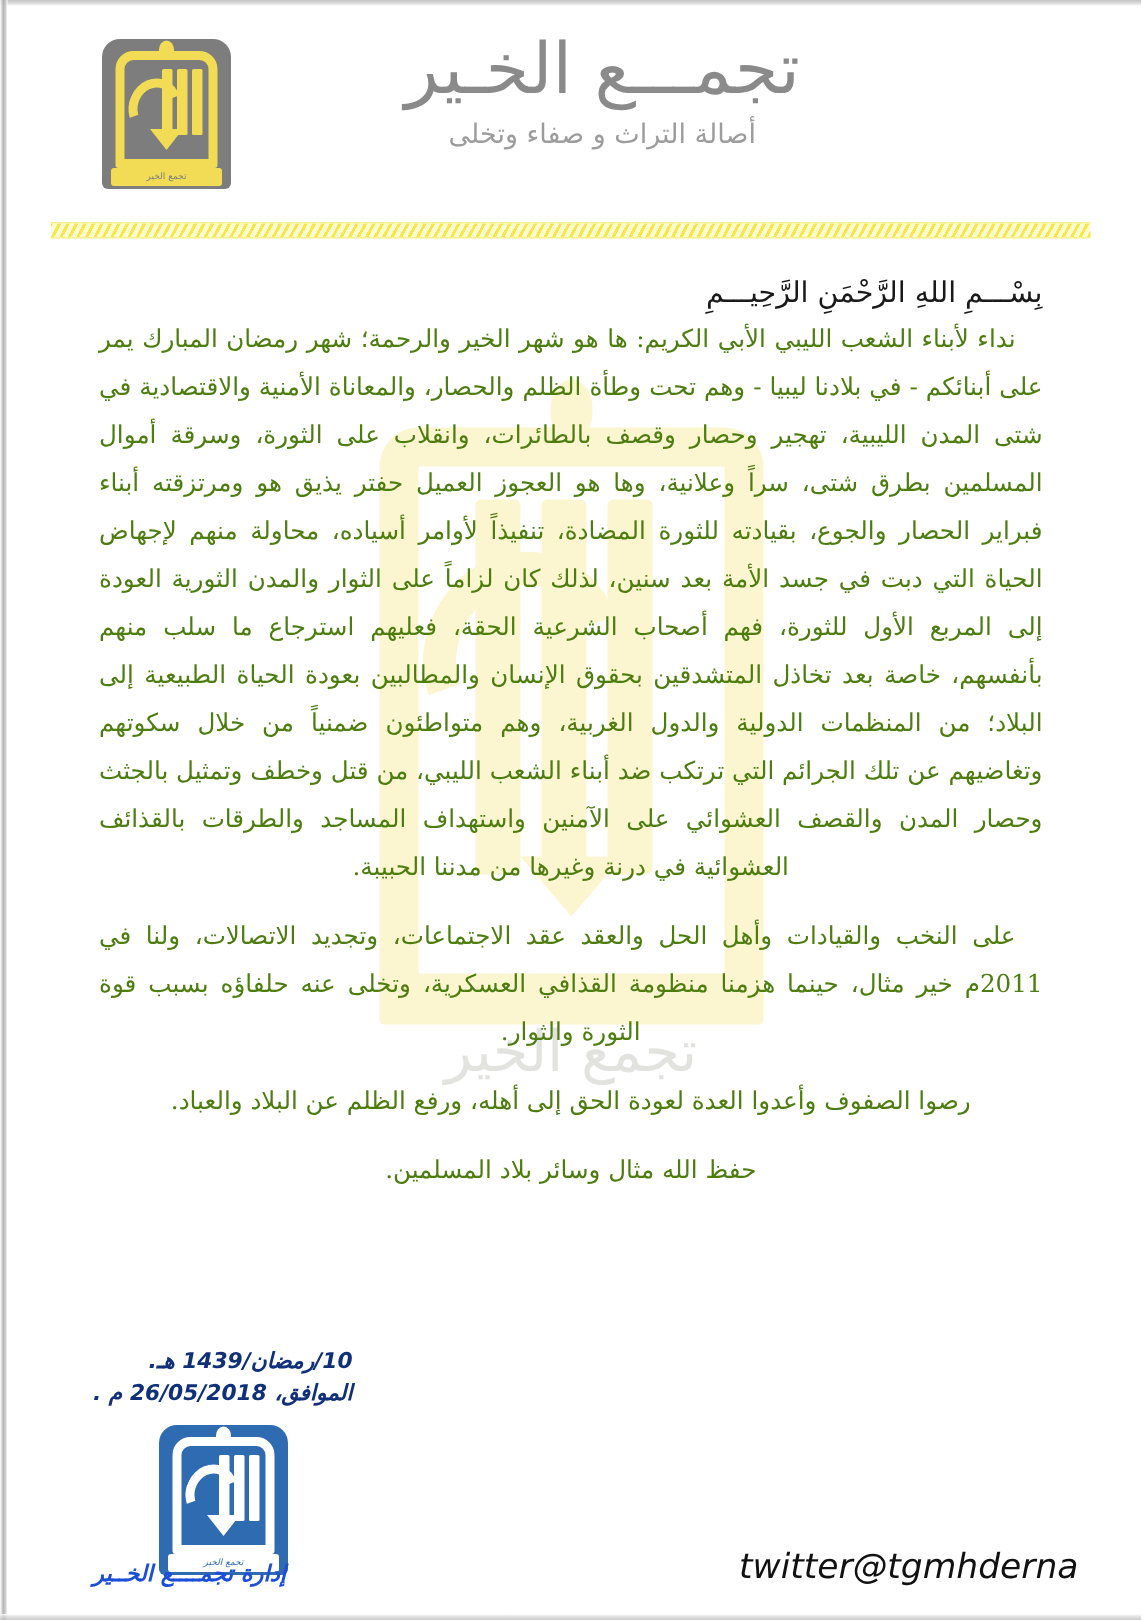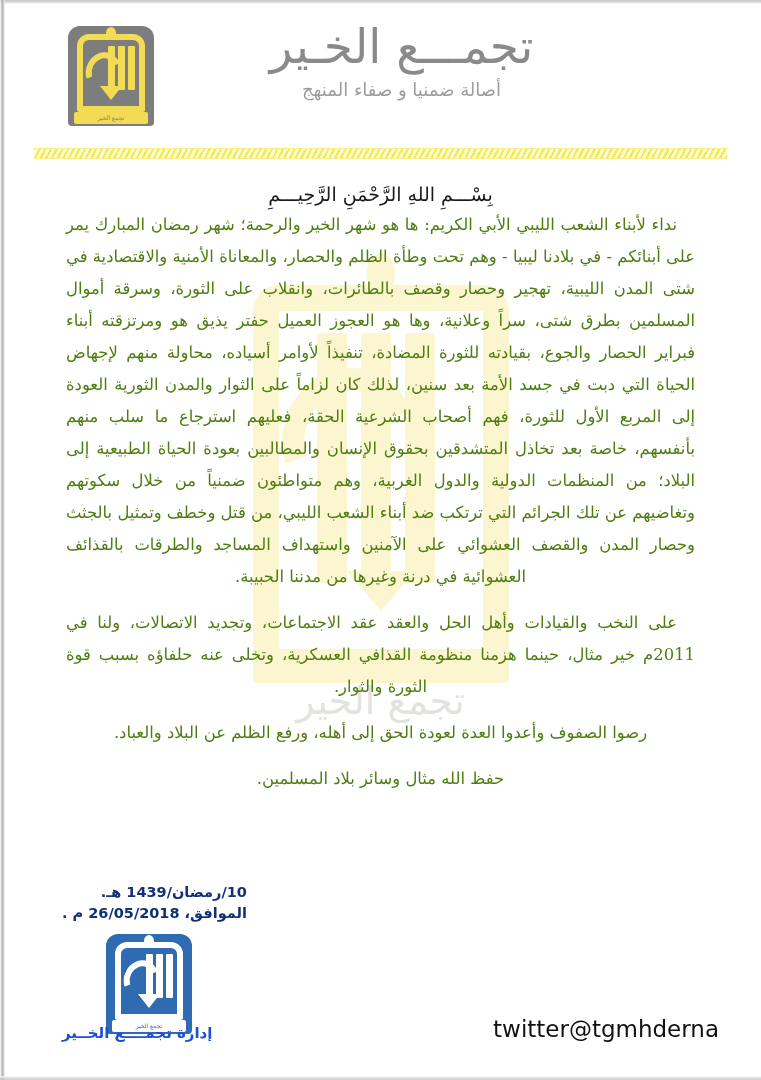--- a/index.html
+++ b/index.html
@@ -259,21 +259,21 @@
   }
 
   
   .body-area {
     position: relative;
     z-index: 2;
     padding: 18px 66px 0 66px;
     direction: rtl;
   }
   .basmala {
-    text-align: center;
+    text-align: right;
     color: #1a1a1a;
     font-size: 19px;
     margin: 6px 0 4px 0;
     letter-spacing: 1px;
     font-family: "DejaVu Serif", "Liberation Serif", serif;
   }
   .salutation {
     text-align: center;
     color: #111111;
     font-size: 17px;
@@ -293,22 +293,23 @@
   p.para.short {
     text-align: center;
     text-indent: 0;
   }
 
   
   .footer {
     position: absolute;
     z-index: 2;
     left: 0; right: 0;
-    bottom: 16px;
+    bottom: 0;
     height: 190px;
+    font-style: italic;
   }
   .date-block {
     position: absolute;
     right: auto;
     left: 62px;
     top: 8px;
     direction: rtl;
     text-align: right;
     color: #11307a;
     font-size: 14.5px;
@@ -376,21 +377,21 @@
         <div class="la-bar lb2"></div>
         <div class="la-bar lb3"></div>
         <div class="la-swirl"></div>
         <div class="la-tri"></div>
         <div class="la-plate">تجمع الخير</div>
       </div>
     </div>
 
     <div class="title-block">
       <div class="brand-title">تجمـــع الخـير</div>
-      <div class="brand-sub">أصالة ضمنيا و صفاء المنهج</div>
+      <div class="brand-sub">أصالة التراث و صفاء وتخلى</div>
     </div>
   </div>
 
   <div class="divider"></div>
 
   <div class="body-area">
 
     <div class="basmala">بِسْـــمِ اللهِ الرَّحْمَنِ الرَّحِيـــمِ</div>
 
 

